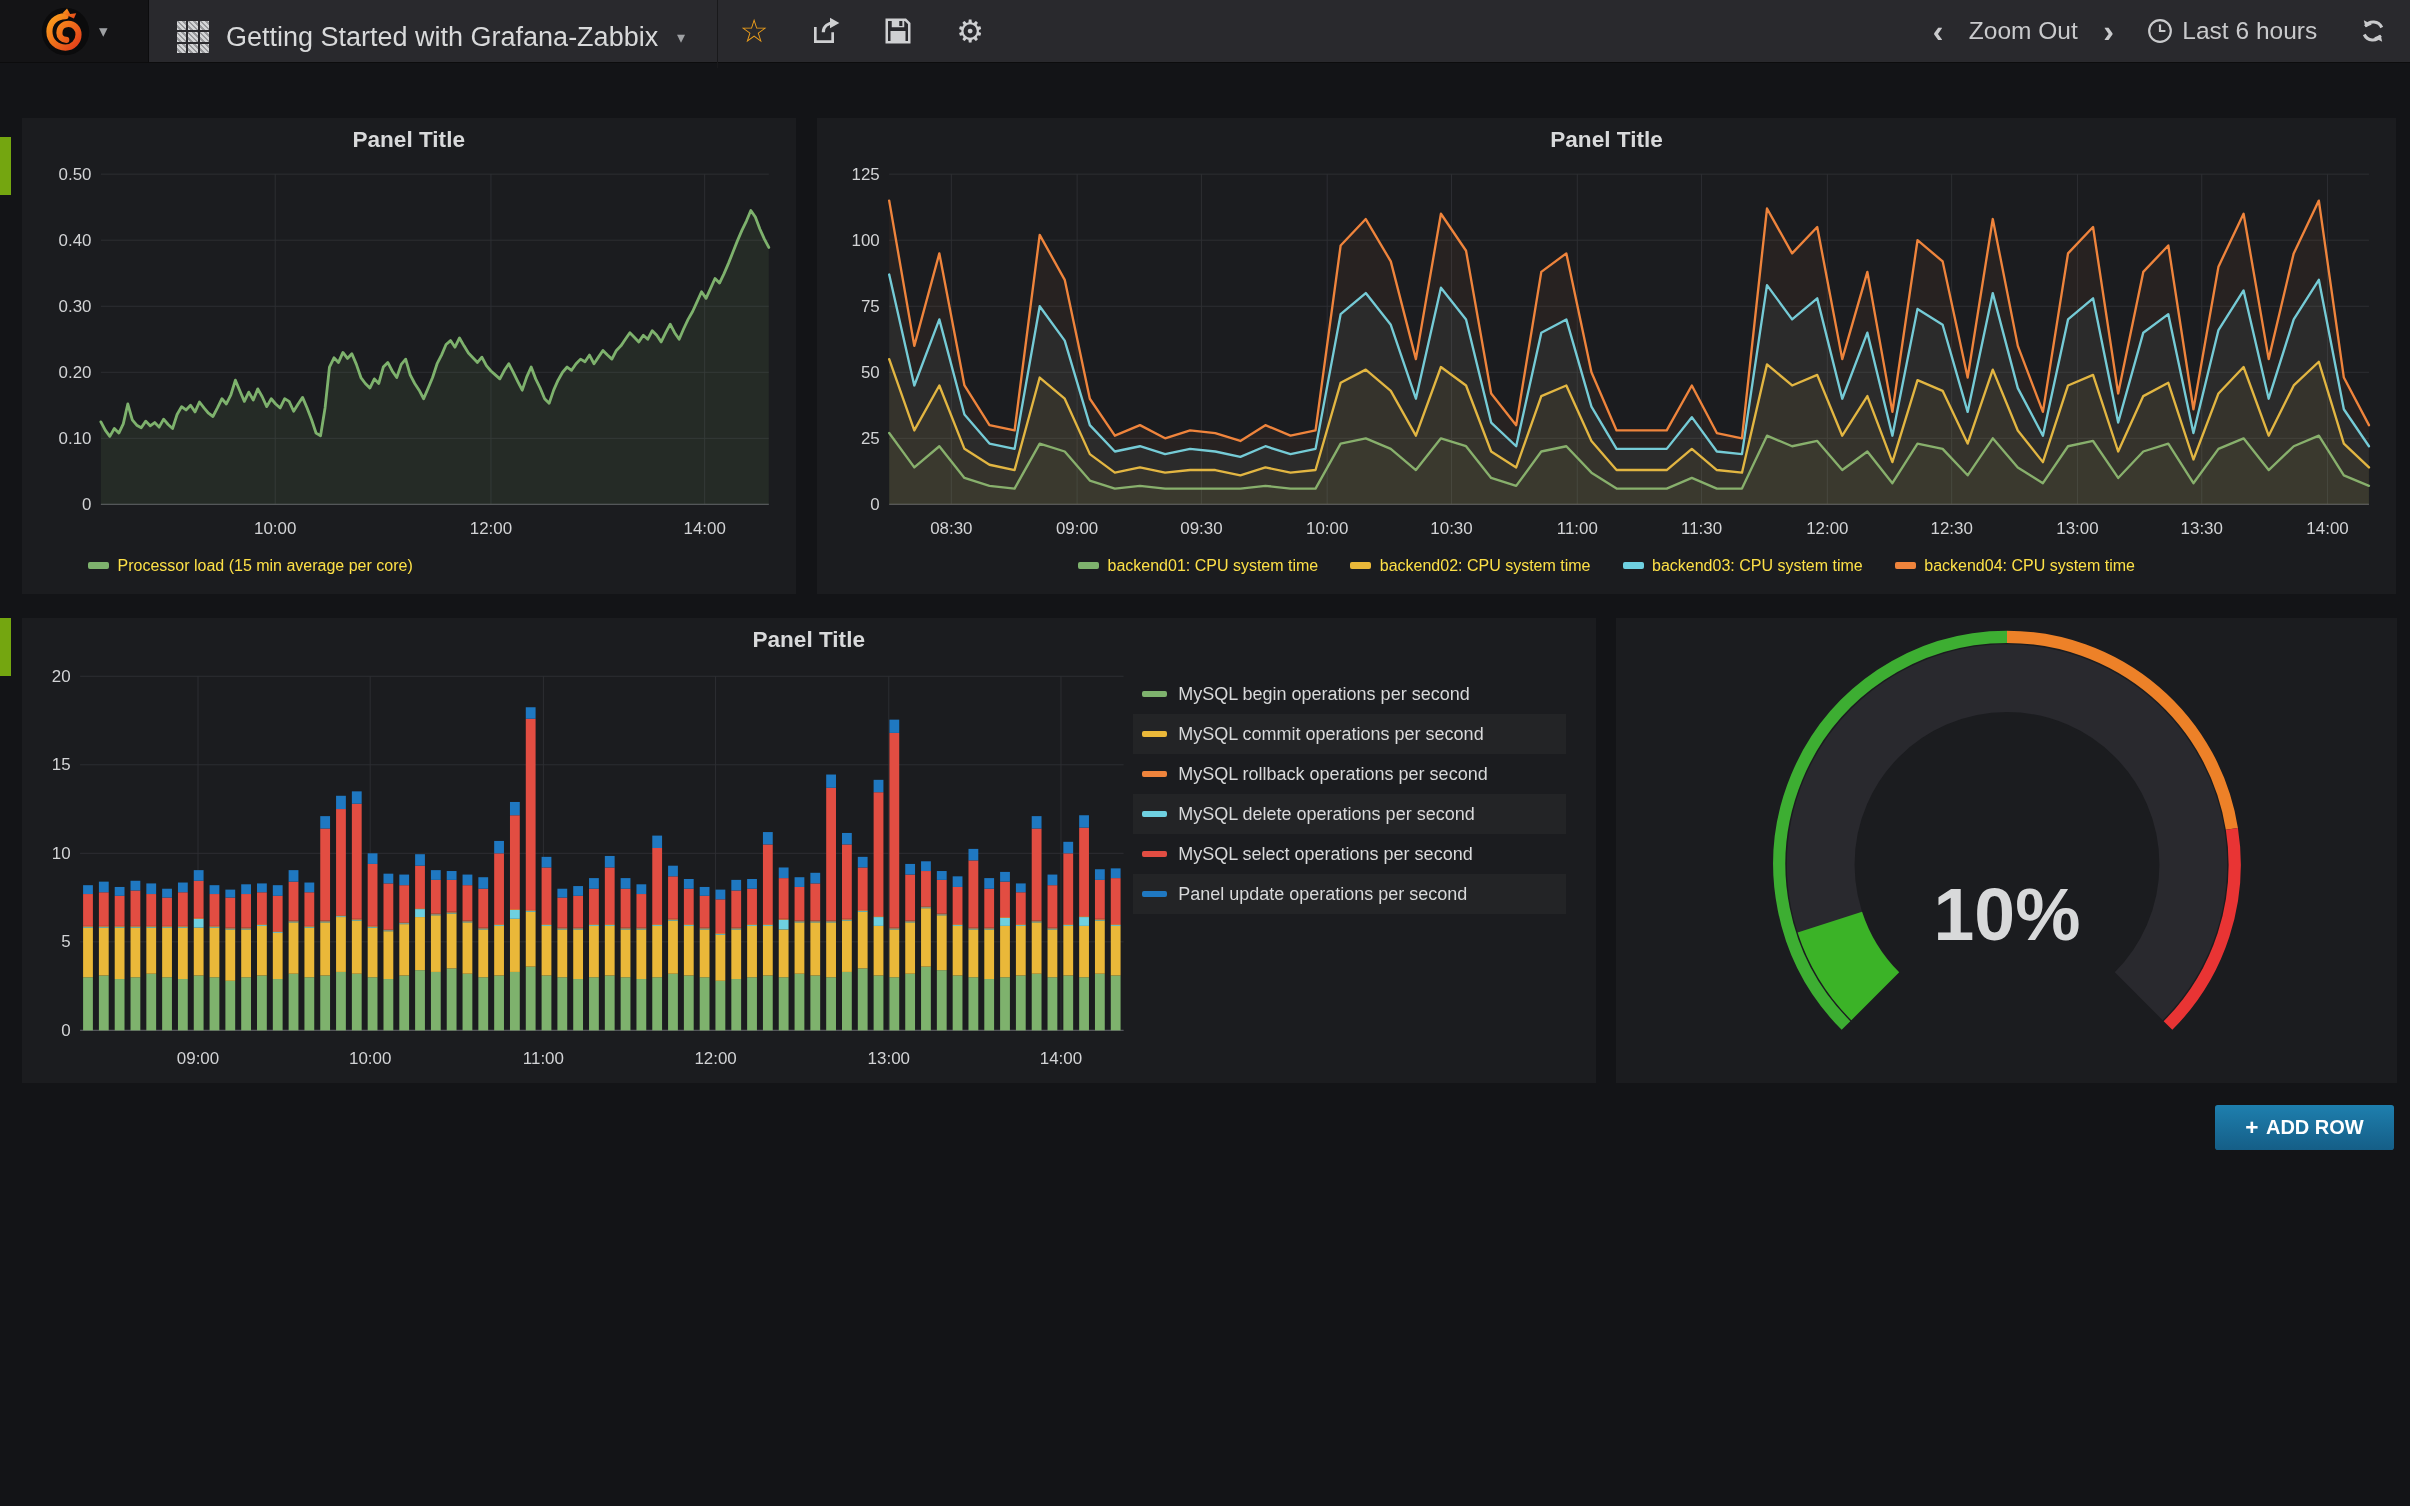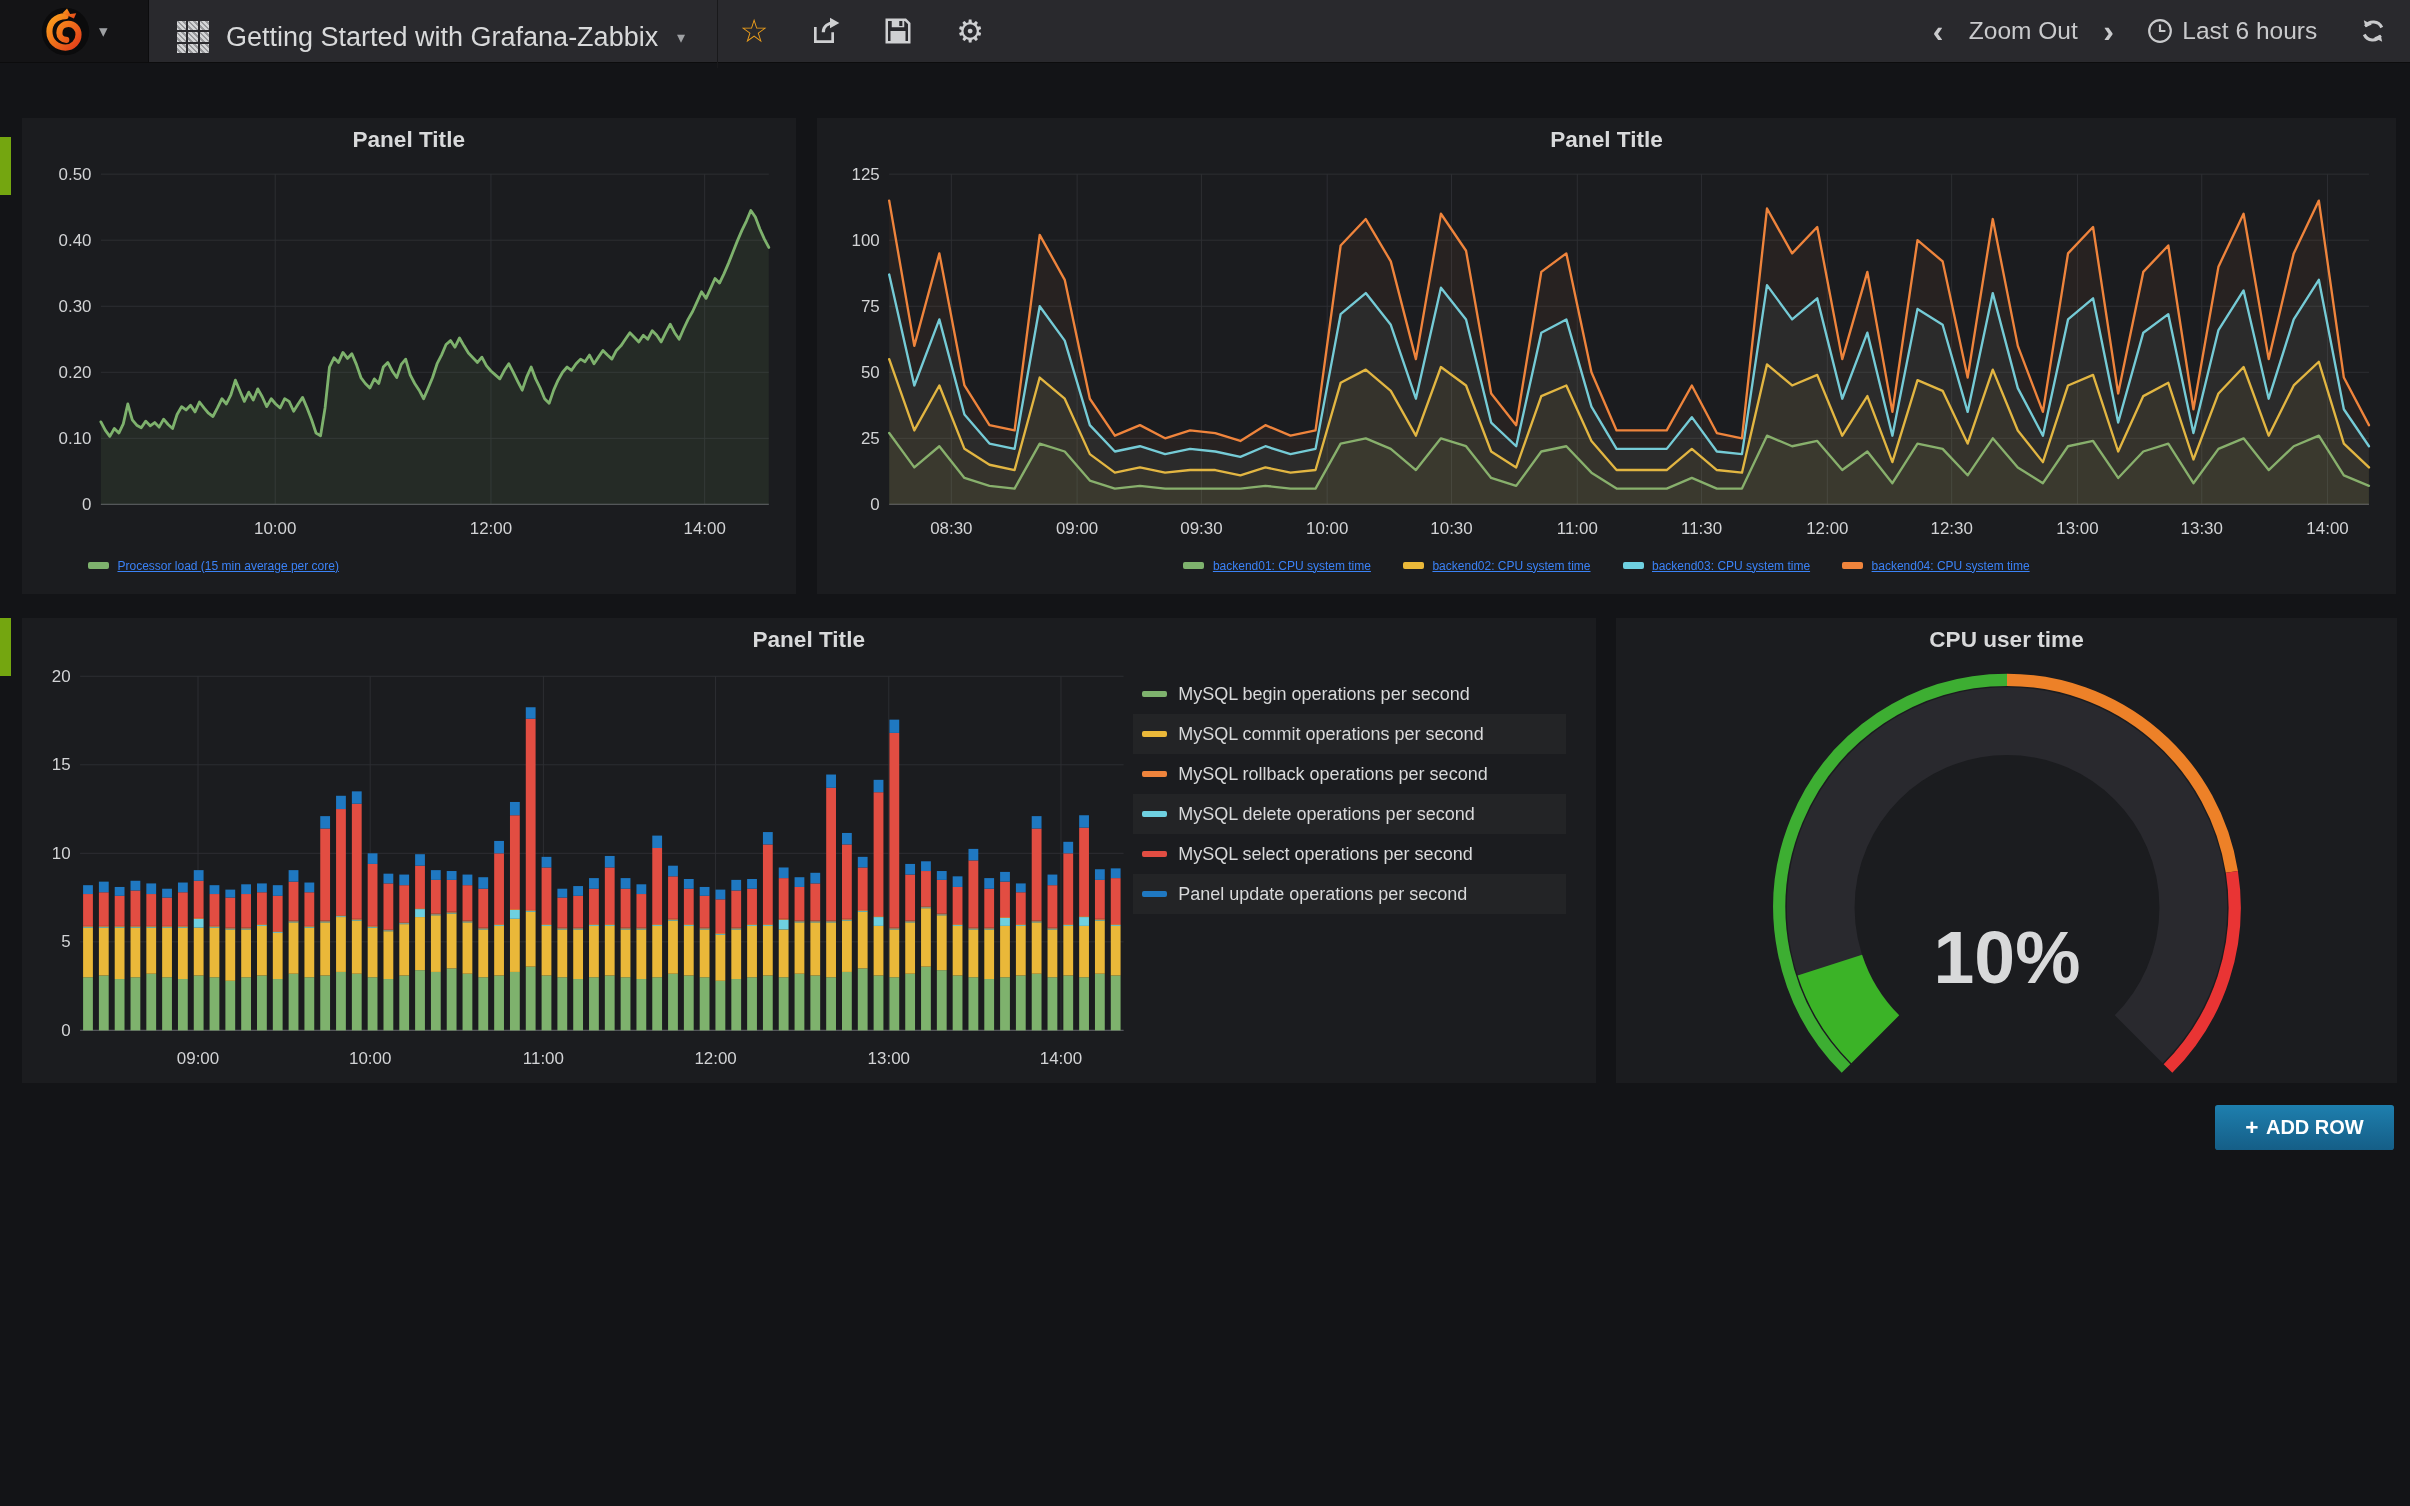--- a/index.html
+++ b/index.html
@@ -26,21 +26,21 @@
   .chev{font-size:32px;color:#c9cacc;font-weight:bold;width:43px;height:62px;background:none;border:none;cursor:pointer;}
   .nb-time{display:flex;align-items:center;gap:9.4px;background:none;border:none;cursor:pointer;padding:0 13px;height:62px;}
   .nb-refresh{margin-left:17px;}
   
   .row-handle{position:absolute;left:0;width:11.3px;height:58px;background:#74a610;cursor:pointer;}
   .panel{position:absolute;background:#1b1c1f;}
   .panel-title{height:43px;display:flex;align-items:center;justify-content:center;
     font-size:22.6px;font-weight:bold;color:#d8d9da;cursor:pointer;}
   .chart-wrap{padding:0 11.3px;}
   svg text.tick{fill:#d2d3d5;font-size:18px;font-family:"Liberation Sans","DejaVu Sans",sans-serif;}
-  .legend-h{display:flex;align-items:center;gap:32px;font-size:12px;color:#3b82f6;height:41px;text-decoration:underline;}
+  .legend-h{display:flex;align-items:center;gap:32px;font-size:16px;color:#fde047;height:41px;}
   .legend-h .litem{display:flex;align-items:center;gap:8.5px;cursor:pointer;}
   .chip{display:inline-block;width:21px;height:6.6px;border-radius:1.9px;}
   .legend-v{width:433px;margin-top:13px;font-size:18px;color:#d8d9da;text-align:right;}
   .legend-v .litem{display:flex;align-items:center;gap:11.3px;height:40px;padding-left:9.4px;cursor:pointer;}
   .legend-v .litem:nth-child(even){background:rgba(255,255,255,0.035);}
   .legend-v .chip{width:24.5px;}
   .p3-body{display:flex;}
   .gauge-value{fill:#d8d9da;font-size:78px;font-weight:bold;font-family:"Liberation Sans","DejaVu Sans",sans-serif;}
   
   #add-row{position:absolute;left:2215px;top:1105px;width:179px;height:45px;border:none;border-radius:2.8px;
@@ -687,21 +687,20 @@
         </span>
         <span class="litem">
           <i class="chip" style="background: rgb(31, 120, 193);"></i>
           <span>Panel update operations per second</span>
         </span>
       </div>
   </div>
 </div>
 
 <div class="panel" style="left:1616px;top:618px;width:781px;height:465px;">
-  <div class="panel-title">CPU user time</div>
   <svg width="758" height="414" style="display:block;margin:0 auto;" viewBox="0 0 805 440">
       <path d="M262.5 402.0 A198 198 0 1 1 542.5 402.0" fill="none" stroke="#29292e" stroke-width="72"></path>
       <path d="M231.4 433.1 A242 242 0 0 1 402.5 20.0" fill="none" stroke="#3DAE32" stroke-width="13"></path>
       <path d="M402.5 20.0 A242 242 0 0 1 641.5 224.1" fill="none" stroke="#ED8128" stroke-width="13"></path>
       <path d="M641.5 224.1 A242 242 0 0 1 573.6 433.1" fill="none" stroke="#E93434" stroke-width="13"></path>
       <path d="M262.5 402.0 A198 198 0 0 1 214.2 323.2" fill="none" stroke="#3BB327" stroke-width="72"></path>
       <text x="402.5" y="342" text-anchor="middle" class="gauge-value">10%</text>
     </svg>
 </div>
 

